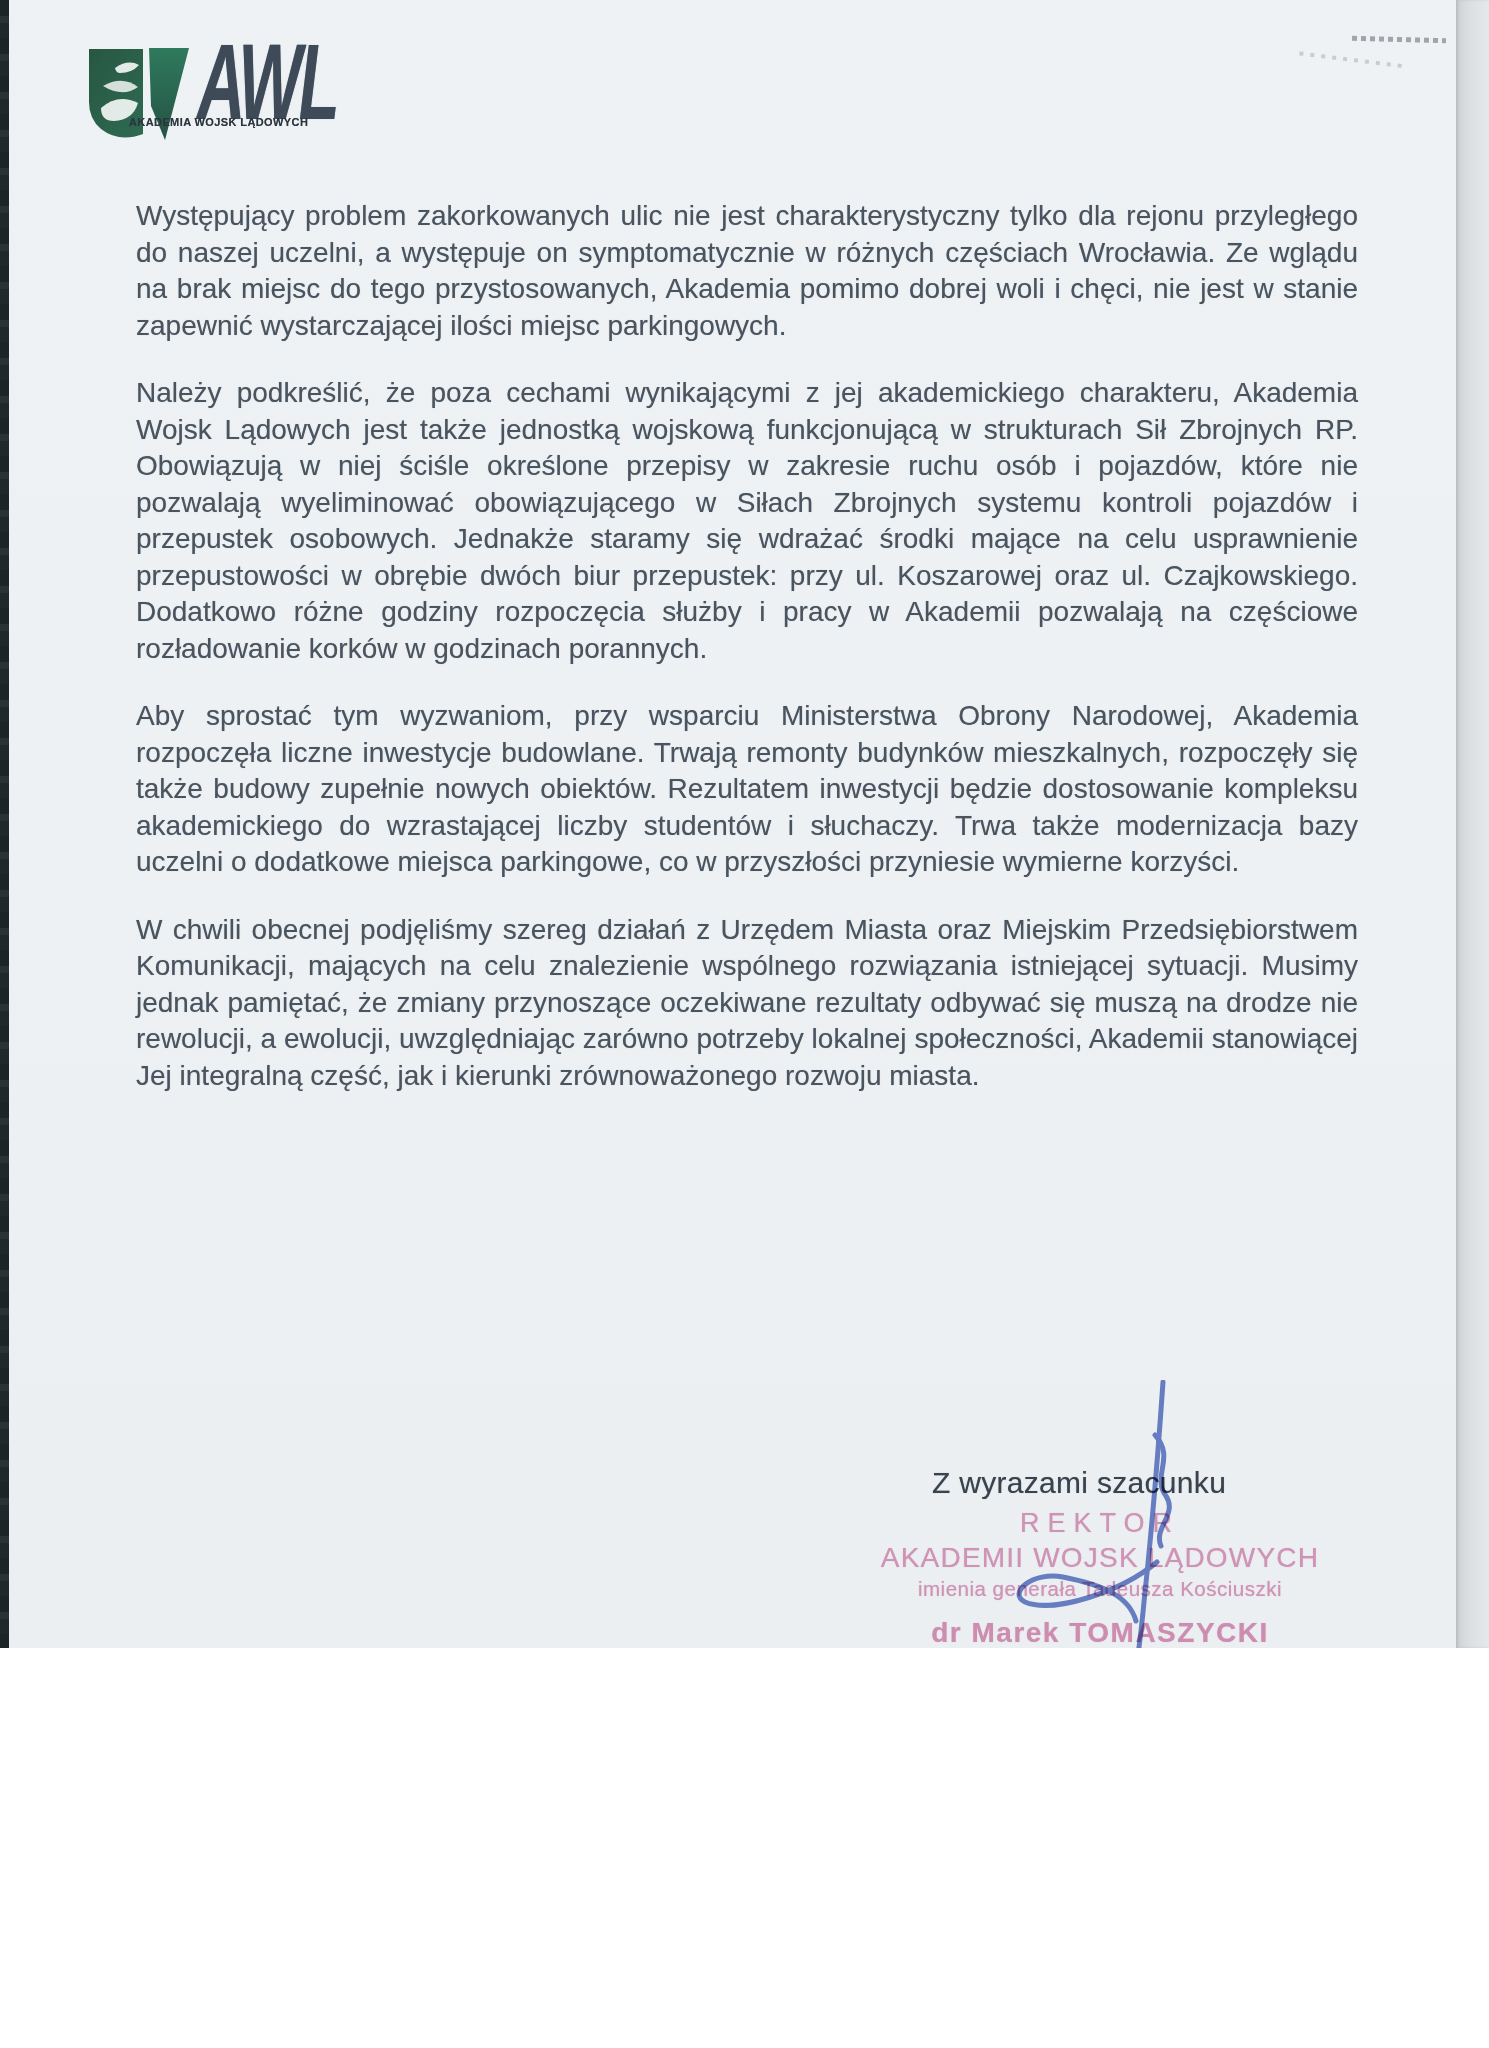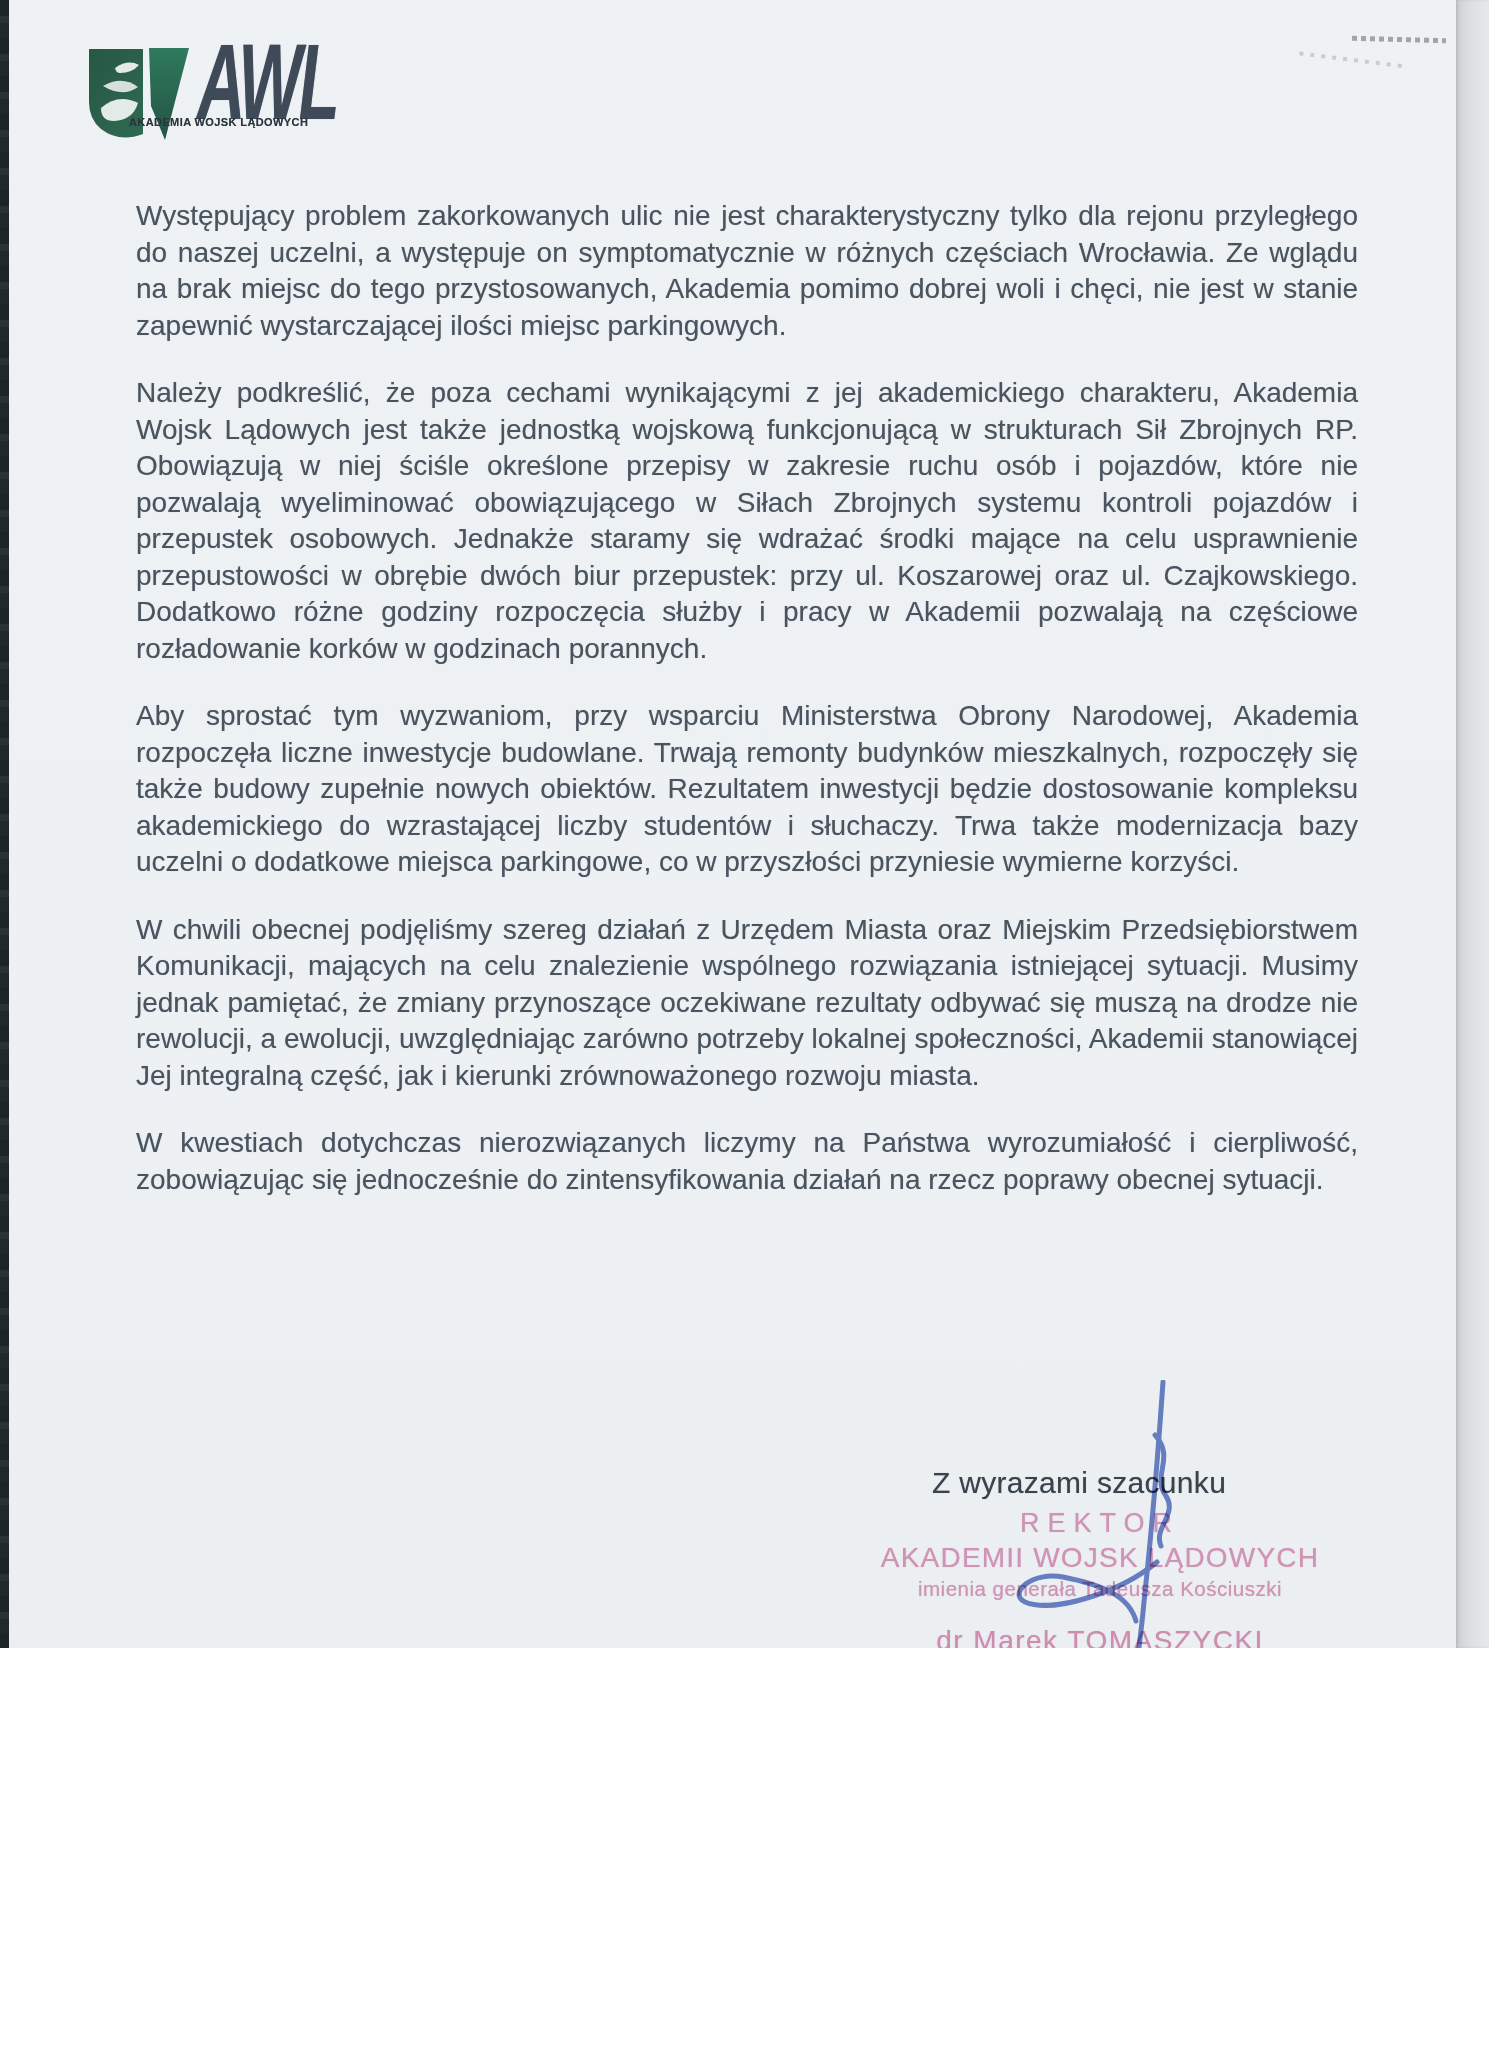--- a/index.html
+++ b/index.html
@@ -67,21 +67,21 @@
     white-space:nowrap;
   }
   .stamp{
     position:absolute;left:878px;top:1508px;width:444px;
     text-align:center;color:#cf93b5;
     text-shadow:0 0 1px rgba(207,147,181,.75);
   }
   .stamp-l1{font-size:27px;letter-spacing:8px;margin-bottom:3px;}
   .stamp-l2{font-size:28px;letter-spacing:1.2px;margin-bottom:3px;}
   .stamp-l3{font-size:20.5px;letter-spacing:.5px;}
-  .stamp-name{font-size:28px;letter-spacing:1.5px;margin-top:24px;color:#cd8db1;}
+  .stamp-name{font-size:28px;letter-spacing:1.5px;margin-top:16px;color:#cd8db1;font-weight:bold;}
   .stamp-rank{font-size:10px;letter-spacing:1px;margin-top:2px;opacity:.9;text-decoration:underline;}
   .signature{
     position:absolute;left:1005px;top:1380px;
     mix-blend-mode:multiply;opacity:.88;
   }
 </style>
 </head>
 <body>
 
 <div class="page">
@@ -114,21 +114,20 @@
     </svg>
     <div class="logo-acronym">AWL</div>
     <div class="logo-fullname">AKADEMIA WOJSK LĄDOWYCH</div>
   </header>
 
   <main class="letter-body">
     <p>Występujący problem zakorkowanych ulic nie jest charakterystyczny tylko dla rejonu przyległego do naszej uczelni, a występuje on symptomatycznie w różnych częściach Wrocławia. Ze wglądu na brak miejsc do tego przystosowanych, Akademia pomimo dobrej woli i chęci, nie jest w stanie zapewnić wystarczającej ilości miejsc parkingowych.</p>
     <p>Należy podkreślić, że poza cechami wynikającymi z jej akademickiego charakteru, Akademia Wojsk Lądowych jest także jednostką wojskową funkcjonującą w strukturach Sił Zbrojnych RP. Obowiązują w niej ściśle określone przepisy w zakresie ruchu osób i pojazdów, które nie pozwalają wyeliminować obowiązującego w Siłach Zbrojnych systemu kontroli pojazdów i przepustek osobowych. Jednakże staramy się wdrażać środki mające na celu usprawnienie przepustowości w obrębie dwóch biur przepustek: przy ul. Koszarowej oraz ul. Czajkowskiego. Dodatkowo różne godziny rozpoczęcia służby i pracy w Akademii pozwalają na częściowe rozładowanie korków w godzinach porannych.</p>
     <p>Aby sprostać tym wyzwaniom, przy wsparciu Ministerstwa Obrony Narodowej, Akademia rozpoczęła liczne inwestycje budowlane. Trwają remonty budynków mieszkalnych, rozpoczęły się także budowy zupełnie nowych obiektów. Rezultatem inwestycji będzie dostosowanie kompleksu akademickiego do wzrastającej liczby studentów i słuchaczy. Trwa także modernizacja bazy uczelni o dodatkowe miejsca parkingowe, co w przyszłości przyniesie wymierne korzyści.</p>
     <p>W chwili obecnej podjęliśmy szereg działań z Urzędem Miasta oraz Miejskim Przedsiębiorstwem Komunikacji, mających na celu znalezienie wspólnego rozwiązania istniejącej sytuacji. Musimy jednak pamiętać, że zmiany przynoszące oczekiwane rezultaty odbywać się muszą na drodze nie rewolucji, a ewolucji, uwzględniając zarówno potrzeby lokalnej społeczności, Akademii stanowiącej Jej integralną część, jak i kierunki zrównoważonego rozwoju miasta.</p>
-    <p>W kwestiach dotychczas nierozwiązanych liczymy na Państwa wyrozumiałość i cierpliwość, zobowiązując się jednocześnie do zintensyfikowania działań na rzecz poprawy obecnej sytuacji.</p>
   </main>
 
   <div class="closing">Z wyrazami szacunku</div>
 
   <div class="stamp">
     <div class="stamp-l1">REKTOR</div>
     <div class="stamp-l2">AKADEMII WOJSK LĄDOWYCH</div>
     <div class="stamp-l3">imienia generała Tadeusza Kościuszki</div>
     <div class="stamp-name">dr Marek TOMASZYCKI</div>
     <div class="stamp-rank">generał broni w stanie spoczynku</div>

